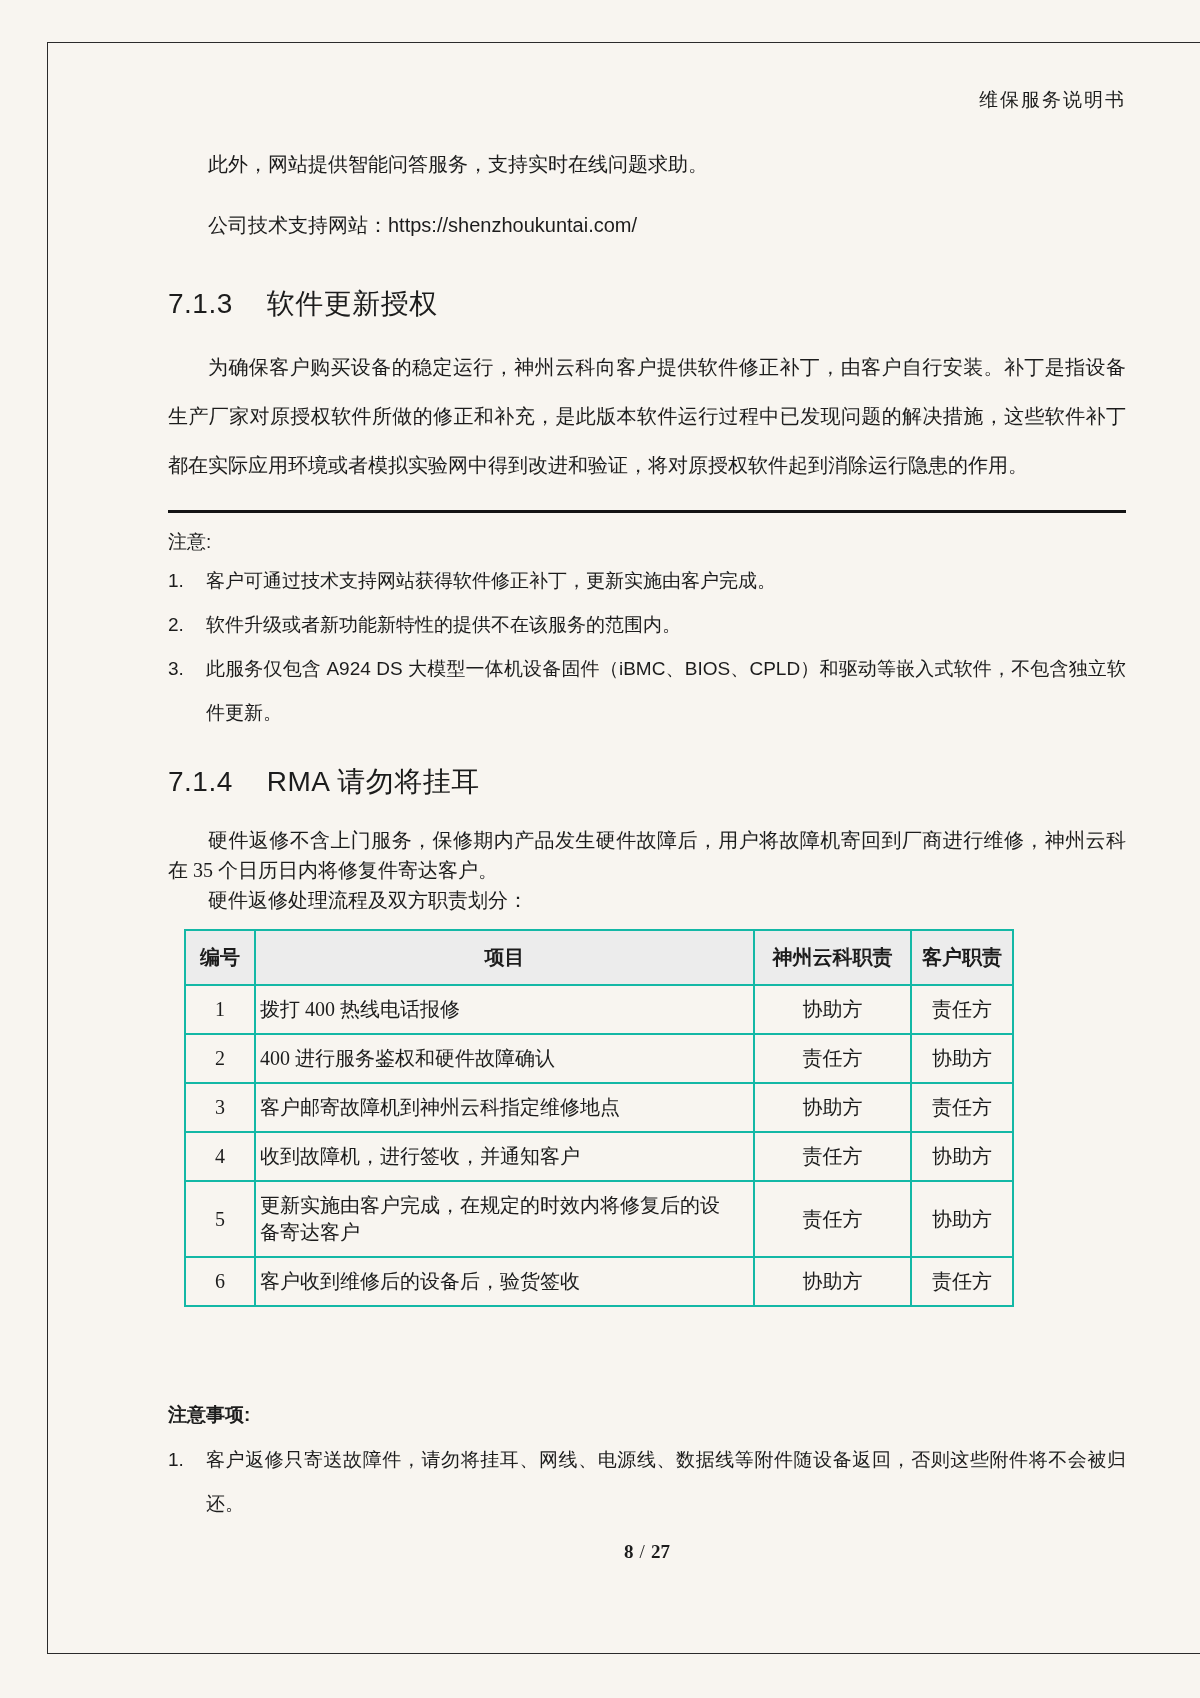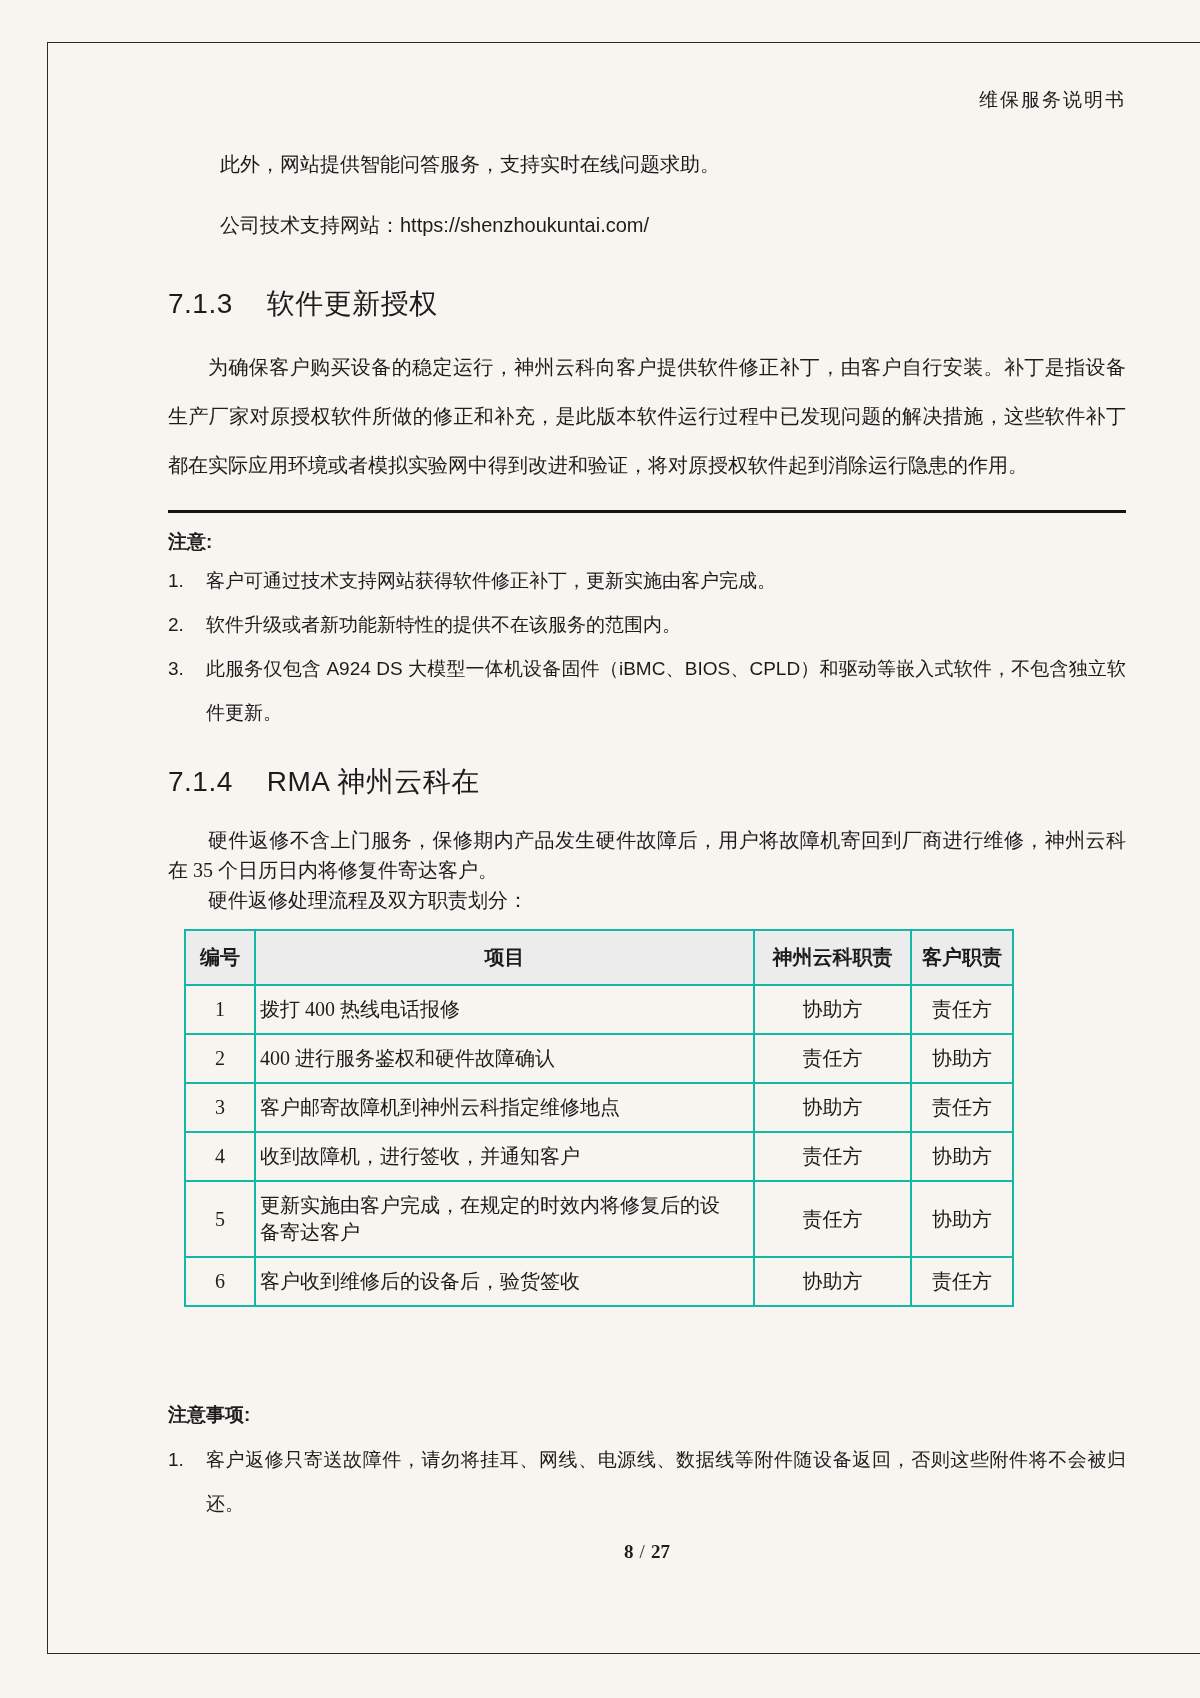--- a/index.html
+++ b/index.html
@@ -33,21 +33,21 @@
   .doc-header {
     padding-top: 44px;
     text-align: right;
     font-family: "Liberation Serif", "DejaVu Serif", serif;
     font-size: 19px;
     letter-spacing: 2px;
   }
   .p-intro {
     font-size: 20px;
     text-indent: 2em;
-    margin: 12px;
+    margin: 0;
   }
   .p-intro1 { margin-top: 38px; }
   .p-intro2 { margin-top: 34px; }
   .section-heading {
     margin-top: 46px;
     font-size: 28px;
     font-weight: 400;
     letter-spacing: 0.5px;
   }
   .section-heading .sec-num { margin-right: 34px; }
@@ -60,21 +60,21 @@
   }
   .divider {
     margin-top: 12px;
     height: 3px;
     background: #141414;
     border: none;
   }
   .note-label {
     margin-top: 16px;
     font-size: 19px;
-    font-weight: 700;
+    font-weight: 400;
   }
   .note-list { margin-top: 4px; }
   .note-item {
     display: flex;
     font-size: 19px;
     line-height: 44px;
     text-align: justify;
   }
   .note-num {
     flex: 0 0 38px;
@@ -170,21 +170,21 @@
         <span class="note-num">2.</span>
         <span class="note-text">软件升级或者新功能新特性的提供不在该服务的范围内。</span>
       </div>
       <div class="note-item">
         <span class="note-num">3.</span>
         <span class="note-text">此服务仅包含 A924 DS 大模型一体机设备固件（iBMC、BIOS、CPLD）和驱动等嵌入式软件，不包含独立软件更新。</span>
       </div>
     </div>
 
     <div class="section-heading heading-714">
-      <span class="sec-num">7.1.4</span><span>RMA 神州云科在</span>
+      <span class="sec-num">7.1.4</span><span>RMA 请勿将挂耳</span>
     </div>
 
     <div class="serif-block">
       <p>硬件返修不含上门服务，保修期内产品发生硬件故障后，用户将故障机寄回到厂商进行维修，神州云科在 35 个日历日内将修复件寄达客户。</p>
       <p>硬件返修处理流程及双方职责划分：</p>
     </div>
 
     <table class="rma-table">
       <colgroup>
         <col class="col-no">

